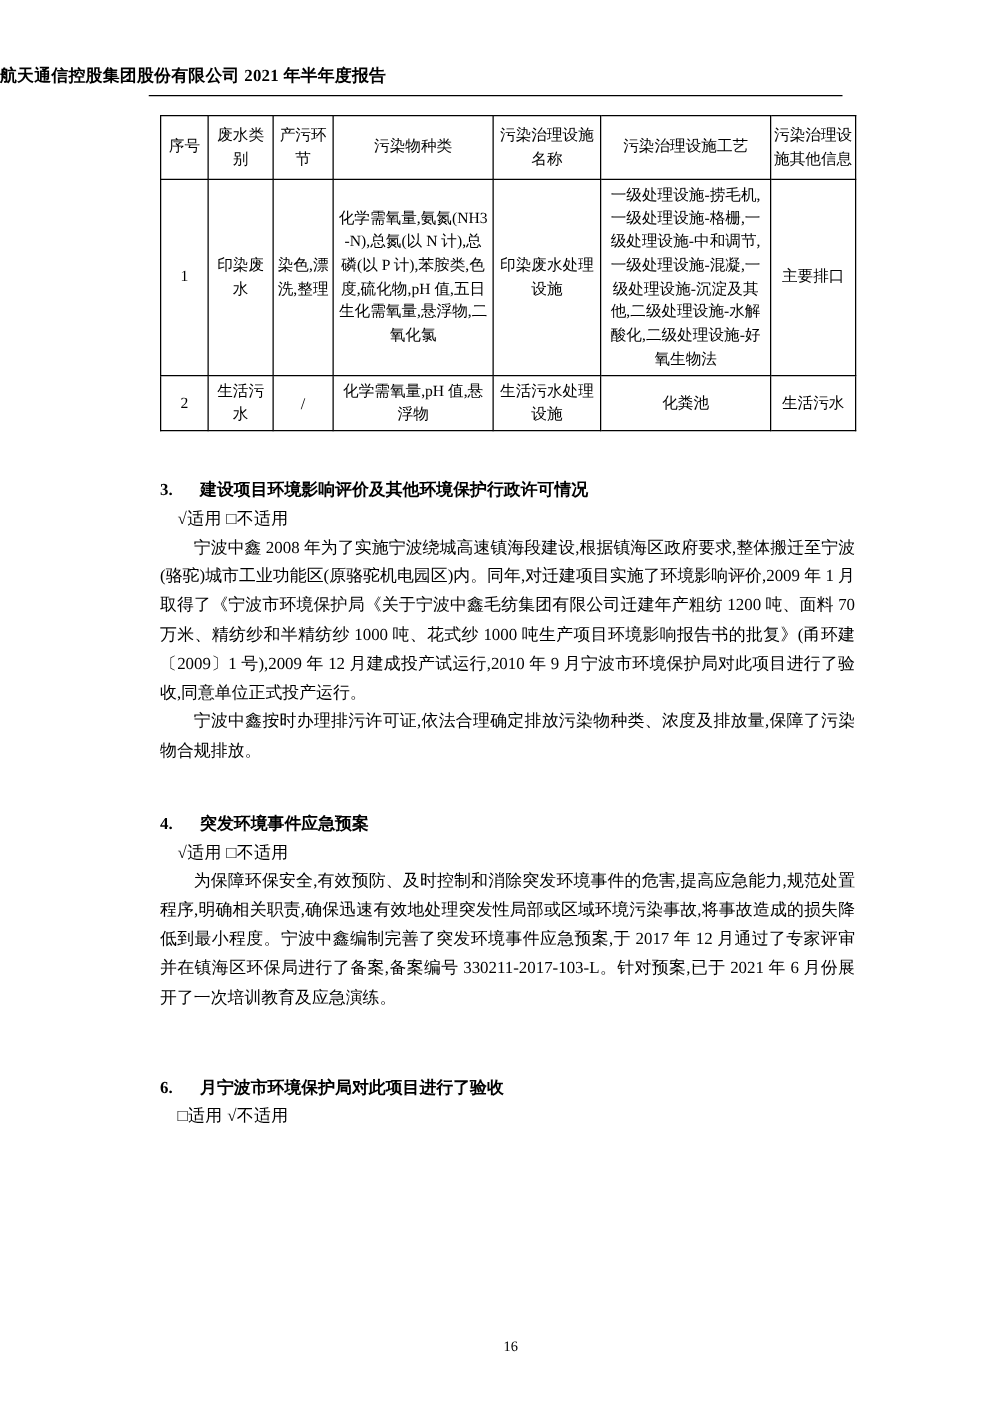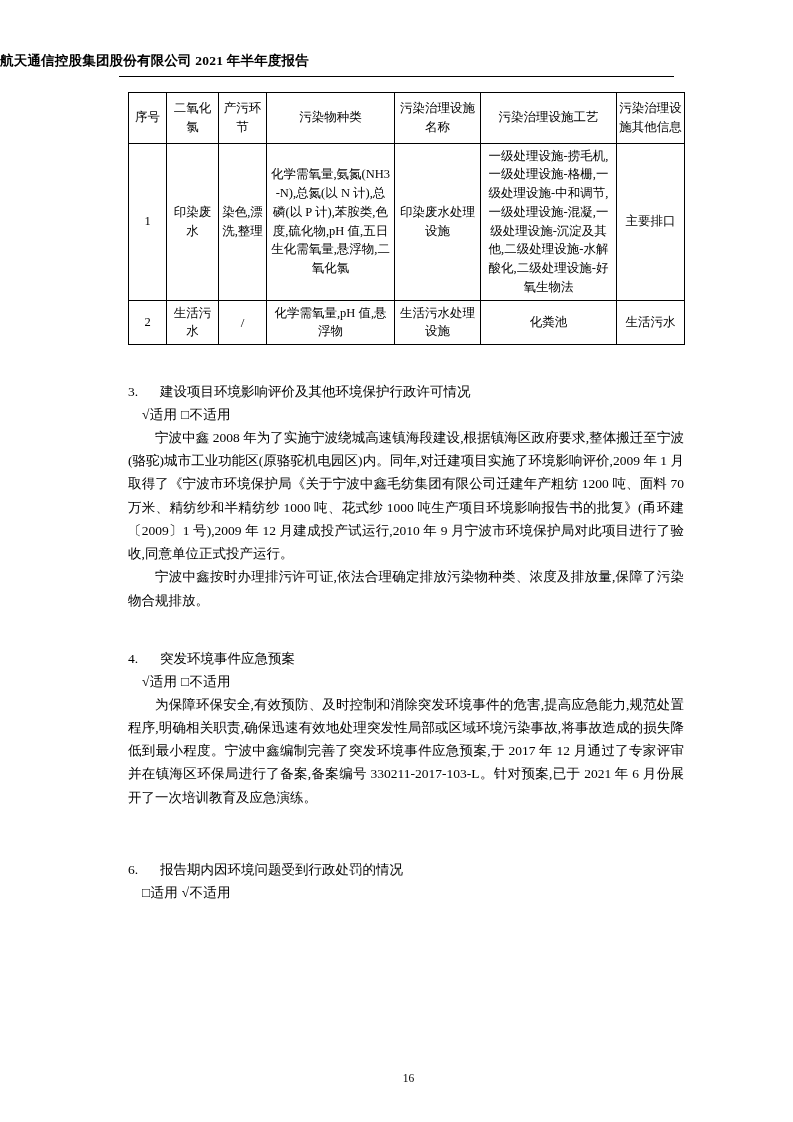--- a/index.html
+++ b/index.html
@@ -68,21 +68,21 @@
   .c3 { width: 48px; }
   .c4 { width: 128px; }
   .c5 { width: 86px; }
   .c6 { width: 136px; }
   .c7 { width: 68px; }
 
   .sec {
     margin-top: 18px;
   }
   .sec-title {
-    font-weight: normal;
+    font-weight: bold;
     font-size: 13.5px;
     margin-bottom: 5px;
   }
   .sec-title .num {
     display: inline-block;
     width: 32px;
   }
   .checkline {
     font-size: 13.5px;
     margin: 4px 0 2px 14px;
@@ -127,21 +127,21 @@
           <col class="c2">
           <col class="c3">
           <col class="c4">
           <col class="c5">
           <col class="c6">
           <col class="c7">
       </colgroup>
       <thead>
         <tr>
           <th>序号</th>
-          <th>二氧化氯</th>
+          <th>废水类别</th>
           <th>产污环节</th>
           <th>污染物种类</th>
           <th>污染治理设施名称</th>
           <th>污染治理设施工艺</th>
           <th>污染治理设施其他信息</th>
         </tr>
       </thead>
       <tbody>
         <tr>
           <td>1</td>
@@ -185,21 +185,21 @@
       <p class="para">为保障环保安全,有效预防、及时控制和消除突发环境事件的危害,提高应急能力,规范处置程序,明确相关职责,确保迅速有效地处理突发性局部或区域环境污染事故,将事故造成的损失降低到最小程度。宁波中鑫编制完善了突发环境事件应急预案,于 2017 年 12 月通过了专家评审并在镇海区环保局进行了备案,备案编号 330211-2017-103-L。针对预案,已于 2021 年 6 月份展开了一次培训教育及应急演练。</p>
     </div>
 
     <div class="gap20"></div>
 
 
     <div class="gap14"></div>
 
     <div class="sec">
       <div class="sec-title">
-        <span class="num">6.</span><span>报告期内因环境问题受到行政处罚的情况</span>
+        <span class="num">6.</span><span>月宁波市环境保护局对此项目进行了验收</span>
       </div>
       <div class="checkline">□适用 √不适用</div>
     </div>
 
   </div>
 
   <div class="pagenum">16</div>
 
 </div>
 

